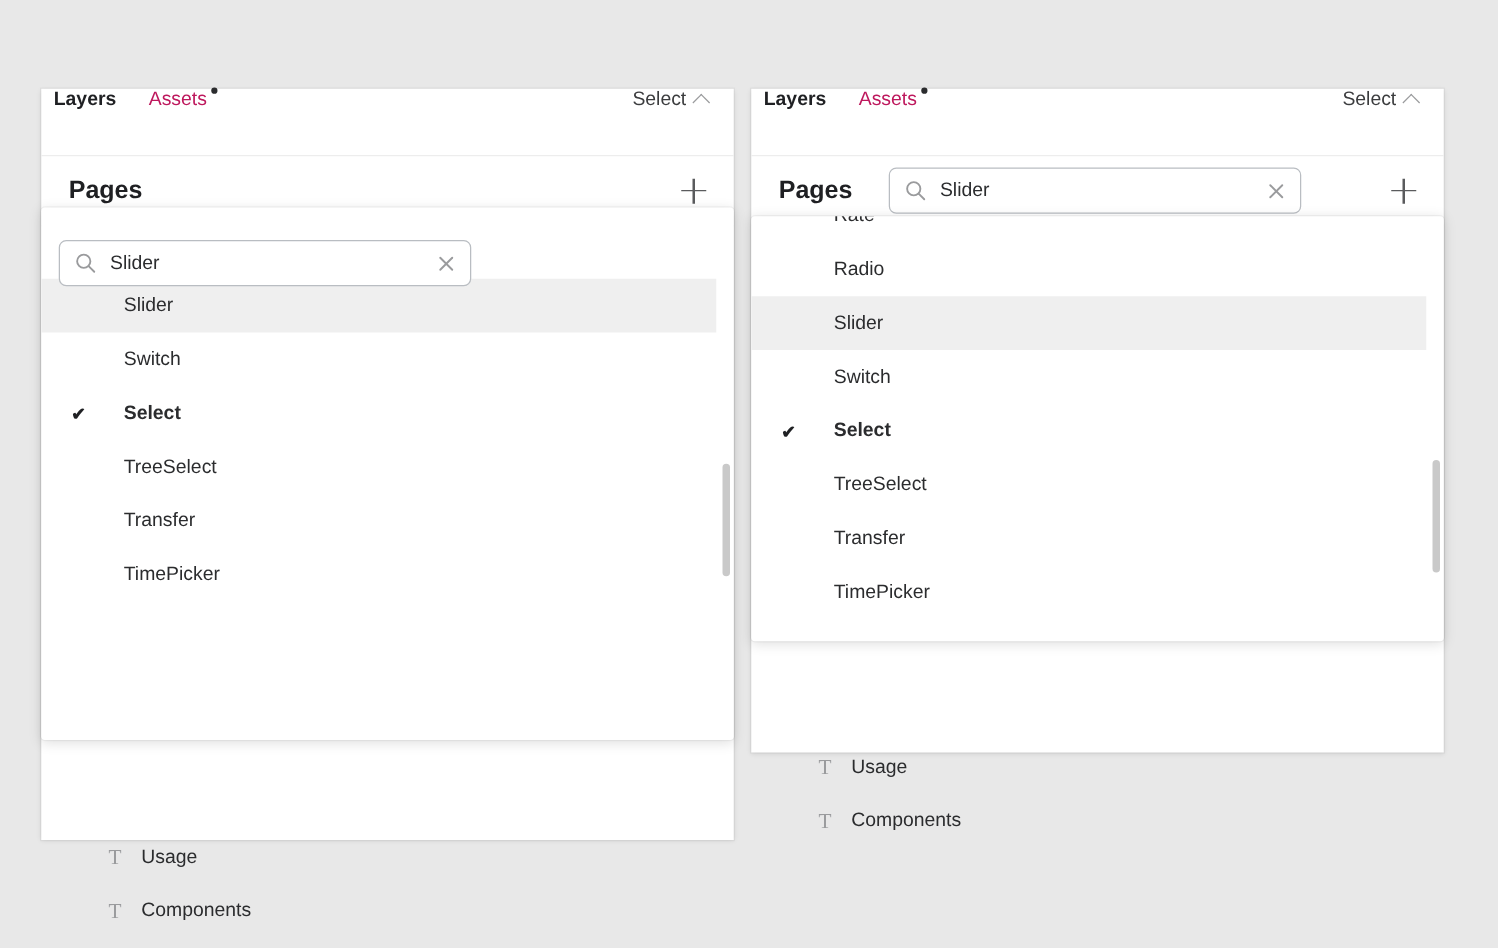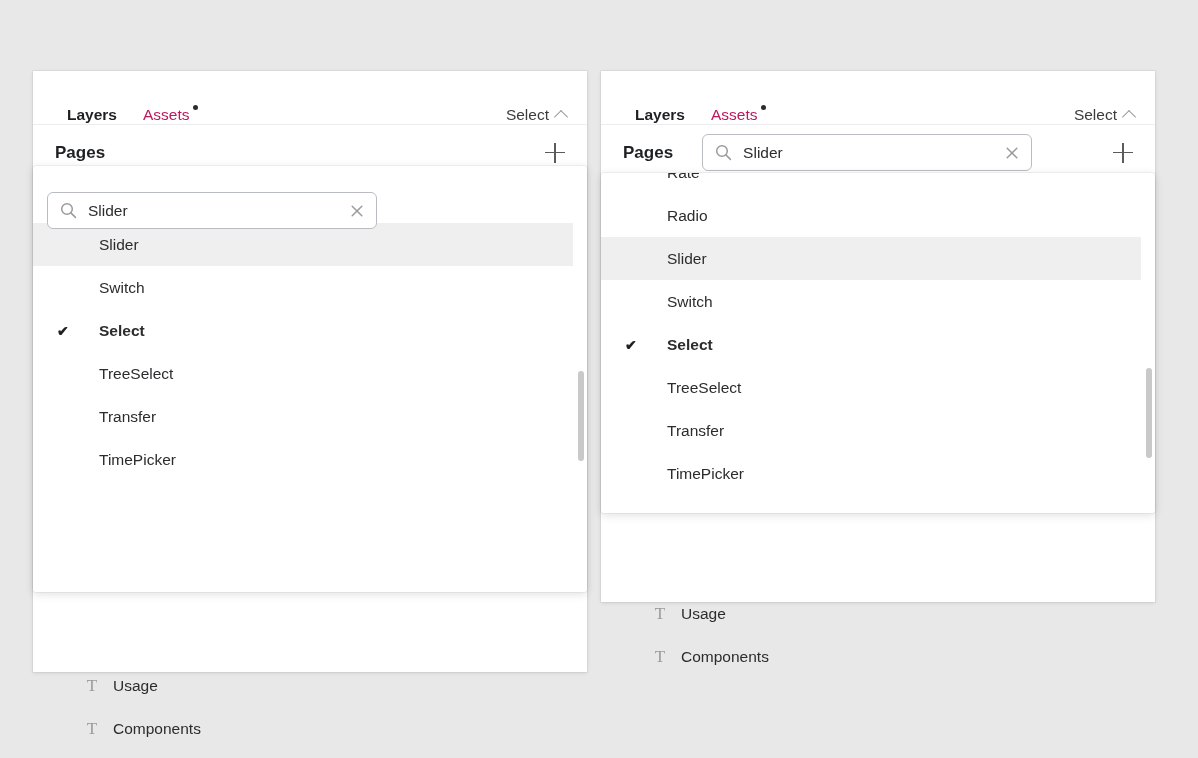--- a/index.html
+++ b/index.html
@@ -23,22 +23,22 @@
     overflow: visible;
   }
   #panel-left  { left: 33px;  top: 71px; width: 554px; height: 601px; }
   #panel-right { left: 601px; top: 71px; width: 554px; height: 531px; }
 
   
   .tabs-row {
     height: 54px;
     border-bottom: 1px solid #ededed;
     display: flex;
-    align-items: flex-end;
-    padding: 0 21px 0 34px;
+    align-items: flex-start;
+    padding: 0 21px 0 10px;
     box-sizing: border-box;
   }
   .tab {
     font-size: 15.5px;
     color: #be185d;
     margin-right: 26px;
     position: relative;
     cursor: pointer;
     white-space: nowrap;
   }
@@ -79,21 +79,21 @@
   .pages-row {
     height: 56px;
     display: flex;
     align-items: center;
     padding: 0 19px 0 22px;
     box-sizing: border-box;
     border-bottom: 1px solid #ededed;
     position: relative;
   }
   .pages-label {
-    font-size: 17px;
+    font-size: 20px;
     font-weight: bold;
     color: #1f2023;
     white-space: nowrap;
   }
   .plus-btn {
     width: 26px;
     height: 26px;
     position: relative;
     cursor: pointer;
     flex: 0 0 auto;

